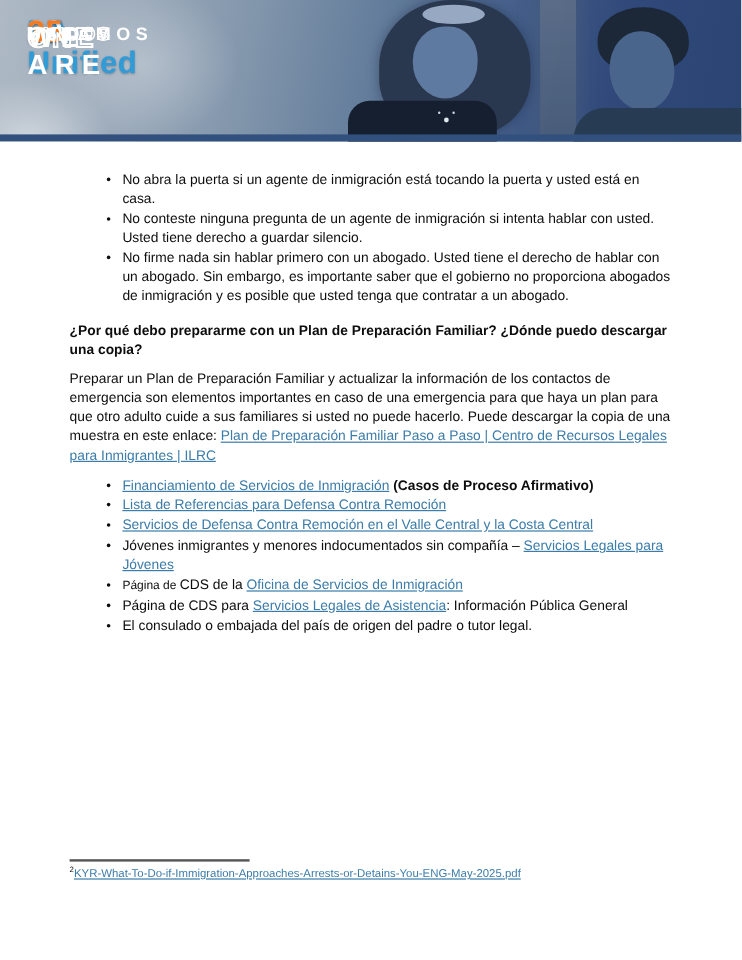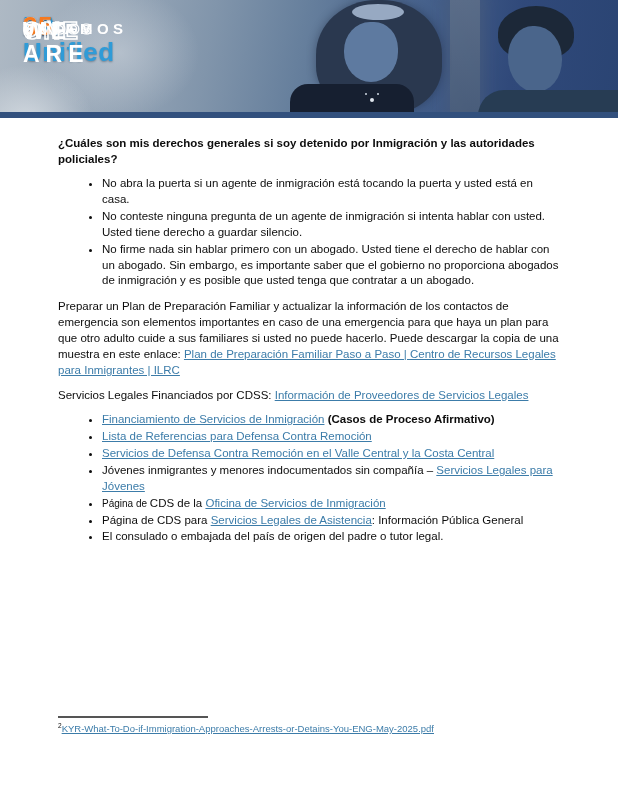--- a/index.html
+++ b/index.html
@@ -149,35 +149,34 @@
       </div>
       <div class="h-line3">
         <span>ESTAMOS </span>
           <span class="outline-txt-sm">UNIDOS</span>
       </div>
     </div>
   </header>
 
   <main class="content">
 
-    <h3 class="q-title">¿Cuáles son mis derechos generales si soy detenido por Inmigración y las autoridades policiales?</h3>
 
     <ul class="bullets">
       <li>No abra la puerta si un agente de inmigración está tocando la puerta y usted está en casa.</li>
       <li>No conteste ninguna pregunta de un agente de inmigración si intenta hablar con usted. Usted tiene derecho a guardar silencio.</li>
       <li>No firme nada sin hablar primero con un abogado.  Usted tiene el derecho de hablar con un abogado.  Sin embargo, es importante saber que el gobierno no proporciona abogados de inmigración y es posible que usted tenga que contratar a un abogado.</li>
     </ul>
 
 
+    <h3 class="q-title">¿Por qué debo prepararme con un Plan de Preparación Familiar? ¿Dónde puedo descargar una copia?</h3>
 
     <p class="body-p"><span>Preparar un Plan de Preparación Familiar y actualizar la información de los contactos de emergencia son elementos importantes en caso de una emergencia para que haya un plan para que otro adulto cuide a sus familiares si usted no puede hacerlo. Puede descargar la copia de una muestra en este enlace: </span><a class="doc-link">Plan de Preparación Familiar Paso a Paso | Centro de Recursos Legales para Inmigrantes | ILRC</a></p>
 
 
 
-    <p class="body-p"><span>Servicios Legales Financiados por CDSS: </span><a class="doc-link">Información de Proveedores de Servicios Legales</a></p>
 
     <ul class="bullets">
       <li><a class="doc-link">Financiamiento de Servicios de Inmigración</a><span class="bold-note">  (Casos de Proceso Afirmativo)</span></li>
       <li><a class="doc-link">Lista de Referencias para Defensa Contra Remoción</a></li>
       <li><a class="doc-link">Servicios de Defensa Contra Remoción en el Valle Central y la Costa Central</a></li>
       <li><span>Jóvenes inmigrantes y menores indocumentados sin compañía – </span><a class="doc-link">Servicios Legales para Jóvenes</a></li>
       <li><span class="cds-large">Página de </span><span>CDS de la </span><a class="doc-link">Oficina de Servicios de Inmigración</a></li>
       <li><span>Página de CDS para </span><a class="doc-link">Servicios Legales de Asistencia</a><span>: Información Pública General</span></li>
       <li>El consulado o embajada del país de origen del padre o tutor legal.</li>
     </ul>

